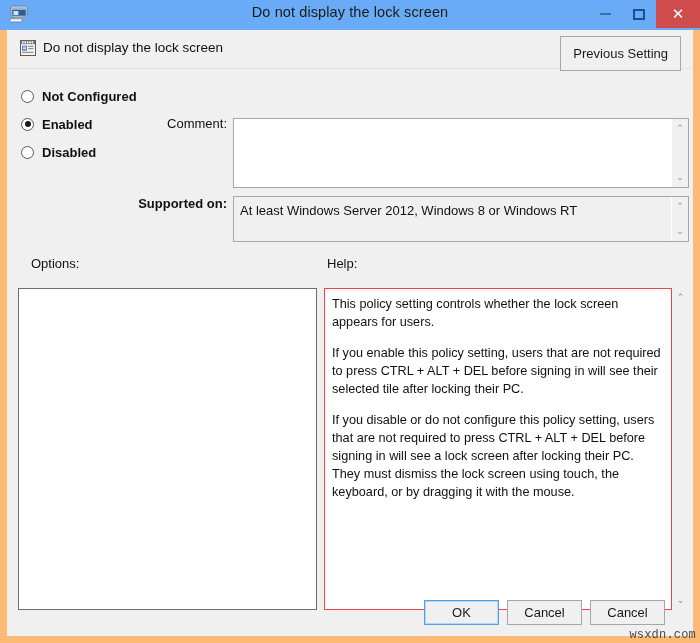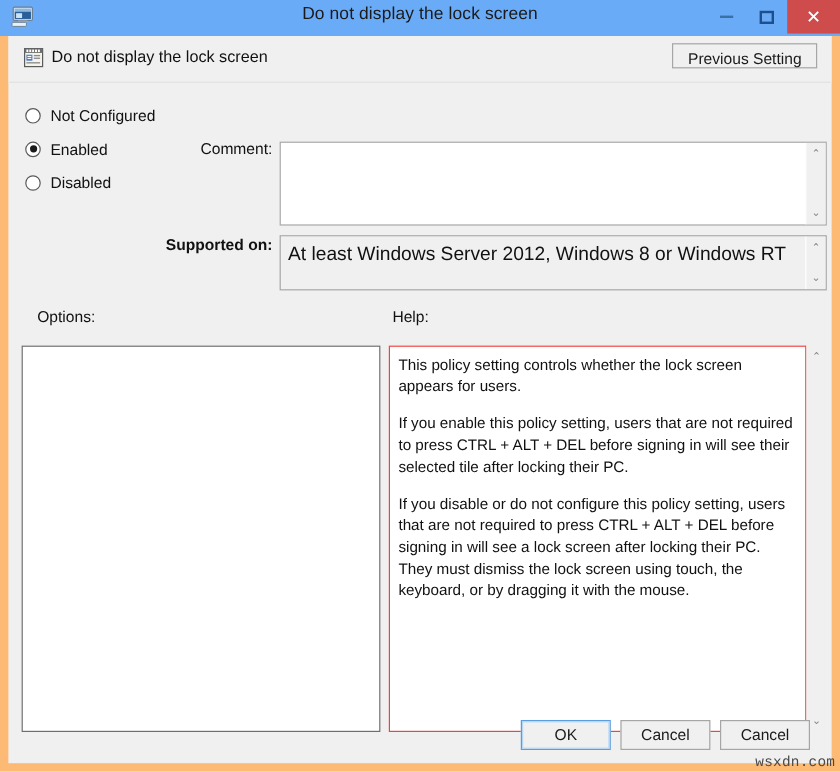--- a/index.html
+++ b/index.html
@@ -129,21 +129,21 @@
     display: flex;
     gap: 8px;
   }
   .btn {
     font-family: "Liberation Sans", sans-serif;
     font-size: 13px;
     color: #1a1a1a;
     background: #f0f0f0;
     border: 1px solid #a6a6a6;
     padding: 0 12px;
-    height: 21px;
+    height: 35px;
     line-height: 23px;
     box-sizing: border-box;
     cursor: default;
     text-align: center;
     white-space: nowrap;
   }
   .btn.disabled {
     color: #a8a8a8;
     border-color: #d4d4d4;
     background: #f0f0f0;
@@ -153,20 +153,21 @@
     outline: 1px solid #b5d6f2;
     outline-offset: -2px;
   }
 
   
   .radio-group {
     position: absolute;
     left: 14px;
     top: 52px;
     width: 200px;
+    font-weight: bold;
   }
   .radio-row {
     display: flex;
     align-items: center;
     height: 28px;
     cursor: default;
   }
   .radio {
     width: 13px;
     height: 13px;
@@ -208,21 +209,21 @@
   .textbox {
     position: absolute;
     border: 1px solid #a6a6a6;
     background: #ffffff;
     box-sizing: border-box;
     overflow: hidden;
     display: flex;
   }
   .textbox .tb-content {
     flex: 1;
-    font-size: 16px;
+    font-size: 13px;
     color: #111111;
     padding: 5px 6px;
     line-height: 1.35;
     overflow: hidden;
   }
   .tb-comment {
     left: 226px; top: 88px; width: 456px; height: 70px;
   }
   .tb-supported {
     left: 226px; top: 166px; width: 456px; height: 46px;
@@ -296,21 +297,21 @@
     justify-content: space-between;
     align-items: center;
     padding: 2px 0;
     box-sizing: border-box;
     flex: none;
   }
 
   
   .footer {
     position: absolute;
-    right: 18px;
+    right: 28px;
     bottom: 11px;
     display: flex;
     gap: 8px;
   }
   .footer .btn {
     width: 75px;
     height: 25px;
     padding: 0;
   }
 

